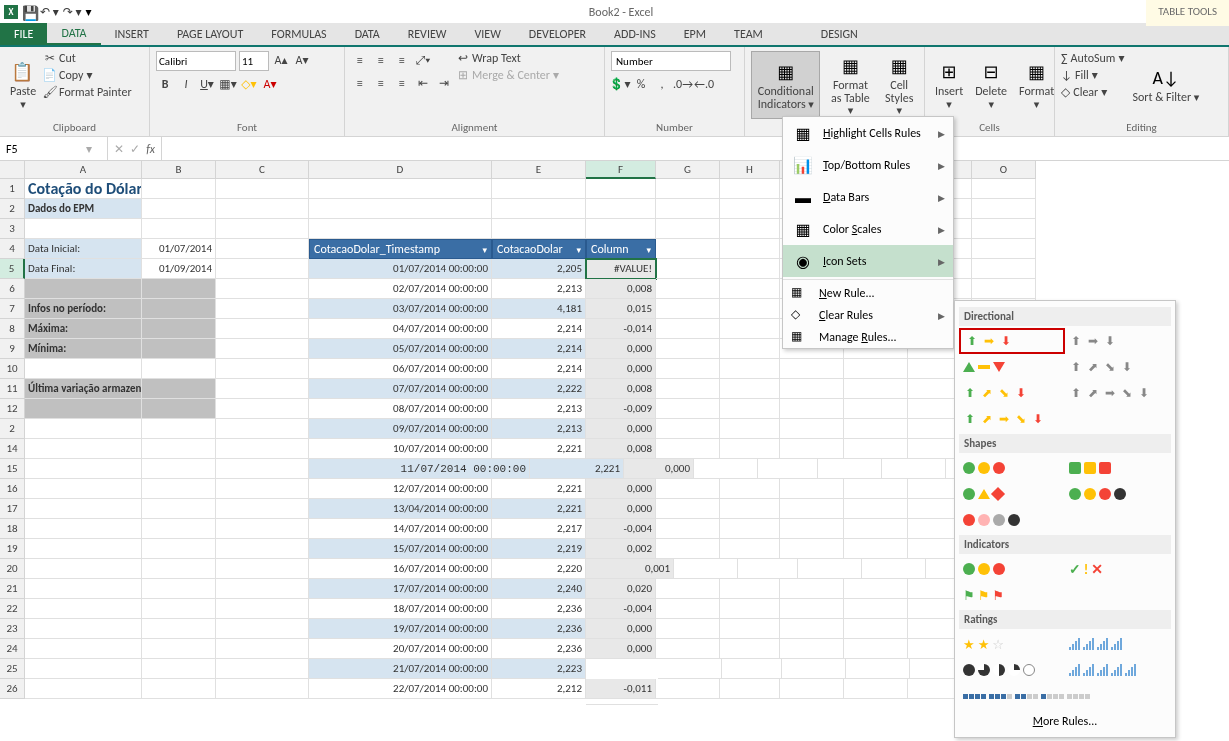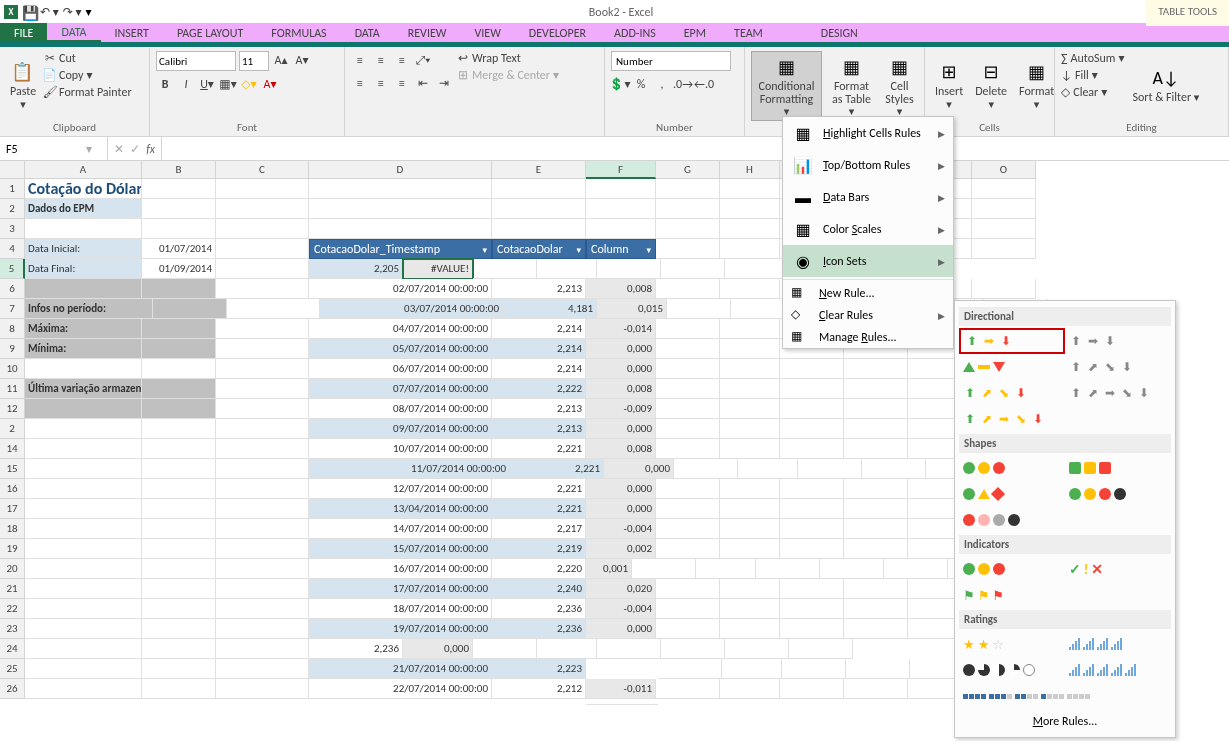--- a/index.html
+++ b/index.html
@@ -8,21 +8,21 @@
 
 .title-bar { height: 23px; background: #fff; display: flex; align-items: center; }
 .qat { display: flex; align-items: center; gap: 4px; padding: 0 4px; }
 .qat .excel-icon { width: 14px; height: 14px; background: #217346; color: #fff; display: flex; align-items: center; justify-content: center; font-size: 9px; font-weight: bold; }
 .qat .save-icon { width: 14px; height: 14px; color: #4169E1; font-size: 14px; }
 .qat .undo, .qat .redo { color: #3b3b3b; font-size: 12px; }
 .doc-title { flex: 1; text-align: center; color: #666; font-size: 12px; }
 .table-tools { background: #fffbe5; padding: 0 12px; color: #6b6b6b; font-size: 11px; height: 28px; display: flex; align-items: center; }
 
 
-.tabs-row { display: flex; height: 24px; border-bottom: 5px solid #0f766e; background: #f0abfc; }
+.tabs-row { display: flex; height: 24px; border-bottom: 2px solid #0f766e; background: #e5e5e5; }
 .tab { padding: 0 14px; display: flex; align-items: center; font-size: 12px; color: #444; cursor: pointer; }
 .tab.file { background: #217346; color: #fff; }
 .tab.active { color: #217346; border-bottom: 2px solid #217346; }
 
 
 .ribbon { height: 90px; background: #f1f1f1; display: flex; border-bottom: 1px solid #d4d4d4; }
 .group { border-right: 1px solid #d4d4d4; padding: 4px 6px 2px; display: flex; flex-direction: column; }
 .group-body { flex: 1; display: flex; gap: 4px; }
 .group-label { text-align: center; font-size: 11px; color: #666; padding-top: 2px; }
 .big-btn { display: flex; flex-direction: column; align-items: center; justify-content: center; padding: 2px 4px; cursor: pointer; }
@@ -216,39 +216,40 @@
         </div>
       </div>
       <div class="small-btn-col">
         <div>
             <span class="small-ic">↩</span>
             <span>Wrap Text</span>
           </div>
         <div style="color:#aaa"><span class="small-ic">⊞</span><span>Merge &amp; Center</span> ▾</div>
       </div>
     </div>
+    <div class="group-label">Alignment</div>
   </div>
   <div class="group" style="width:140px">
     <div class="group-body" style="flex-direction:column;gap:4px">
       <input class="num-combo" value="Number" style="">
       <div class="btn-row">
         <div class="rib-btn">💲▾</div>
         <div class="rib-btn">%</div>
         <div class="rib-btn">,</div>
         <div class="rib-btn">.0→</div>
         <div class="rib-btn">←.0</div>
       </div>
     </div>
     <div class="group-label">Number</div>
   </div>
   <div class="group" style="width:180px">
     <div class="group-body">
       <div class="big-btn cond-btn">
           <div class="ic">▦</div>
-          <div class="lbl"><span>Conditional Formatting</span> ▾</div>
+          <div class="lbl"><span>Conditional Indicators</span> ▾</div>
         </div>
       <div class="big-btn">
           <div class="ic">▦</div>
           <div class="lbl"><span>Format as Table</span> ▾</div>
         </div>
       <div class="big-btn">
           <div class="ic">▦</div>
           <div class="lbl"><span>Cell Styles</span> ▾</div>
         </div>
     </div>
@@ -383,20 +384,21 @@
         <div class="cell" style="width: 64px;"></div>
         <div class="cell" style="width: 64px;"></div>
         <div class="cell" style="width: 64px;"></div>
         <div class="cell" style="width: 64px;"></div>
       </div>
       <div class="row">
         <div class="row-h sel">5</div>
         <div class="cell lbl-cell" style="width: 117px;">Data Final:</div>
         <div class="cell r" style="width: 74px;">01/09/2014</div>
         <div class="cell" style="width: 93px;"></div>
+        <div class="cell t-odd r" style="width: 183px;">01/07/2014 00:00:00</div>
         <div class="cell t-odd r" style="width: 94px;">2,205</div>
         <div class="cell col-f sel-cell r" style="width: 70px;">#VALUE!</div>
         <div class="cell" style="width: 64px;"></div>
         <div class="cell" style="width: 60px;"></div>
         <div class="cell" style="width: 64px;"></div>
         <div class="cell" style="width: 64px;"></div>
         <div class="cell" style="width: 64px;"></div>
         <div class="cell" style="width: 64px;"></div>
       </div>
       <div class="row">
@@ -409,21 +411,21 @@
         <div class="cell col-f r" style="width: 70px;">0,008</div>
         <div class="cell" style="width: 64px;"></div>
         <div class="cell" style="width: 60px;"></div>
         <div class="cell" style="width: 64px;"></div>
         <div class="cell" style="width: 64px;"></div>
         <div class="cell" style="width: 64px;"></div>
         <div class="cell" style="width: 64px;"></div>
       </div>
       <div class="row">
         <div class="row-h">7</div>
-        <div class="cell info-hdr" style="width: 128px;">Infos no período:</div>
+        <div class="cell info-hdr" style="width: 117px;">Infos no período:</div>
         <div class="cell info-hdr" style="width: 74px;"></div>
         <div class="cell" style="width: 93px;"></div>
         <div class="cell t-odd r" style="width: 183px;">03/07/2014 00:00:00</div>
         <div class="cell t-odd r" style="width: 94px;">4,181</div>
         <div class="cell col-f r" style="width: 70px;">0,015</div>
         <div class="cell" style="width: 64px;"></div>
         <div class="cell" style="width: 60px;"></div>
         <div class="cell" style="width: 64px;"></div>
         <div class="cell" style="width: 64px;"></div>
         <div class="cell" style="width: 64px;"></div>
@@ -532,21 +534,21 @@
         <div class="cell" style="width: 64px;"></div>
         <div class="cell" style="width: 64px;"></div>
         <div class="cell" style="width: 64px;"></div>
         <div class="cell" style="width: 64px;"></div>
       </div>
       <div class="row">
         <div class="row-h">15</div>
         <div class="cell" style="width: 117px;"></div>
         <div class="cell" style="width: 74px;"></div>
         <div class="cell" style="width: 93px;"></div>
-        <div class="cell t-odd r" style="width: 201px;">11/07/2014 00:00:00</div>
+        <div class="cell t-odd r" style="width: 221px; font-family: Liberation Mono, monospace;">11/07/2014 00:00:00</div>
         <div class="cell t-odd r" style="width: 94px;">2,221</div>
         <div class="cell col-f r" style="width: 70px;">0,000</div>
         <div class="cell" style="width: 64px;"></div>
         <div class="cell" style="width: 60px;"></div>
         <div class="cell" style="width: 64px;"></div>
         <div class="cell" style="width: 64px;"></div>
         <div class="cell" style="width: 64px;"></div>
         <div class="cell" style="width: 64px;"></div>
       </div>
       <div class="row">
@@ -609,21 +611,21 @@
         <div class="cell" style="width: 64px;"></div>
         <div class="cell" style="width: 64px;"></div>
       </div>
       <div class="row">
         <div class="row-h">20</div>
         <div class="cell" style="width: 117px;"></div>
         <div class="cell" style="width: 74px;"></div>
         <div class="cell" style="width: 93px;"></div>
         <div class="cell t-even r" style="width: 183px;">16/07/2014 00:00:00</div>
         <div class="cell t-even r" style="width: 94px;">2,220</div>
-        <div class="cell col-f r" style="width: 46px;">0,001</div>
+        <div class="cell col-f r" style="width: 88px;">0,001</div>
         <div class="cell" style="width: 64px;"></div>
         <div class="cell" style="width: 60px;"></div>
         <div class="cell" style="width: 64px;"></div>
         <div class="cell" style="width: 64px;"></div>
         <div class="cell" style="width: 64px;"></div>
         <div class="cell" style="width: 64px;"></div>
       </div>
       <div class="row">
         <div class="row-h">21</div>
         <div class="cell" style="width: 117px;"></div>
@@ -667,20 +669,21 @@
         <div class="cell" style="width: 64px;"></div>
         <div class="cell" style="width: 64px;"></div>
         <div class="cell" style="width: 64px;"></div>
         <div class="cell" style="width: 64px;"></div>
       </div>
       <div class="row">
         <div class="row-h">24</div>
         <div class="cell" style="width: 117px;"></div>
         <div class="cell" style="width: 74px;"></div>
         <div class="cell" style="width: 93px;"></div>
+        <div class="cell t-even r" style="width: 183px;">20/07/2014 00:00:00</div>
         <div class="cell t-even r" style="width: 94px;">2,236</div>
         <div class="cell col-f r" style="width: 70px;">0,000</div>
         <div class="cell" style="width: 64px;"></div>
         <div class="cell" style="width: 60px;"></div>
         <div class="cell" style="width: 64px;"></div>
         <div class="cell" style="width: 64px;"></div>
         <div class="cell" style="width: 64px;"></div>
         <div class="cell" style="width: 64px;"></div>
       </div>
       <div class="row">

